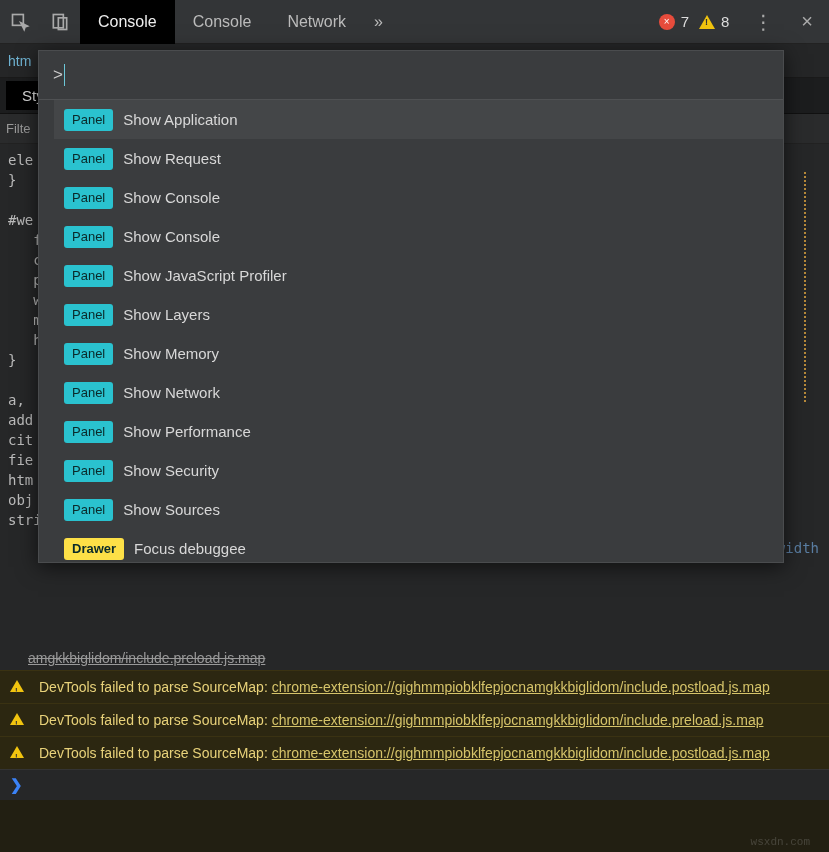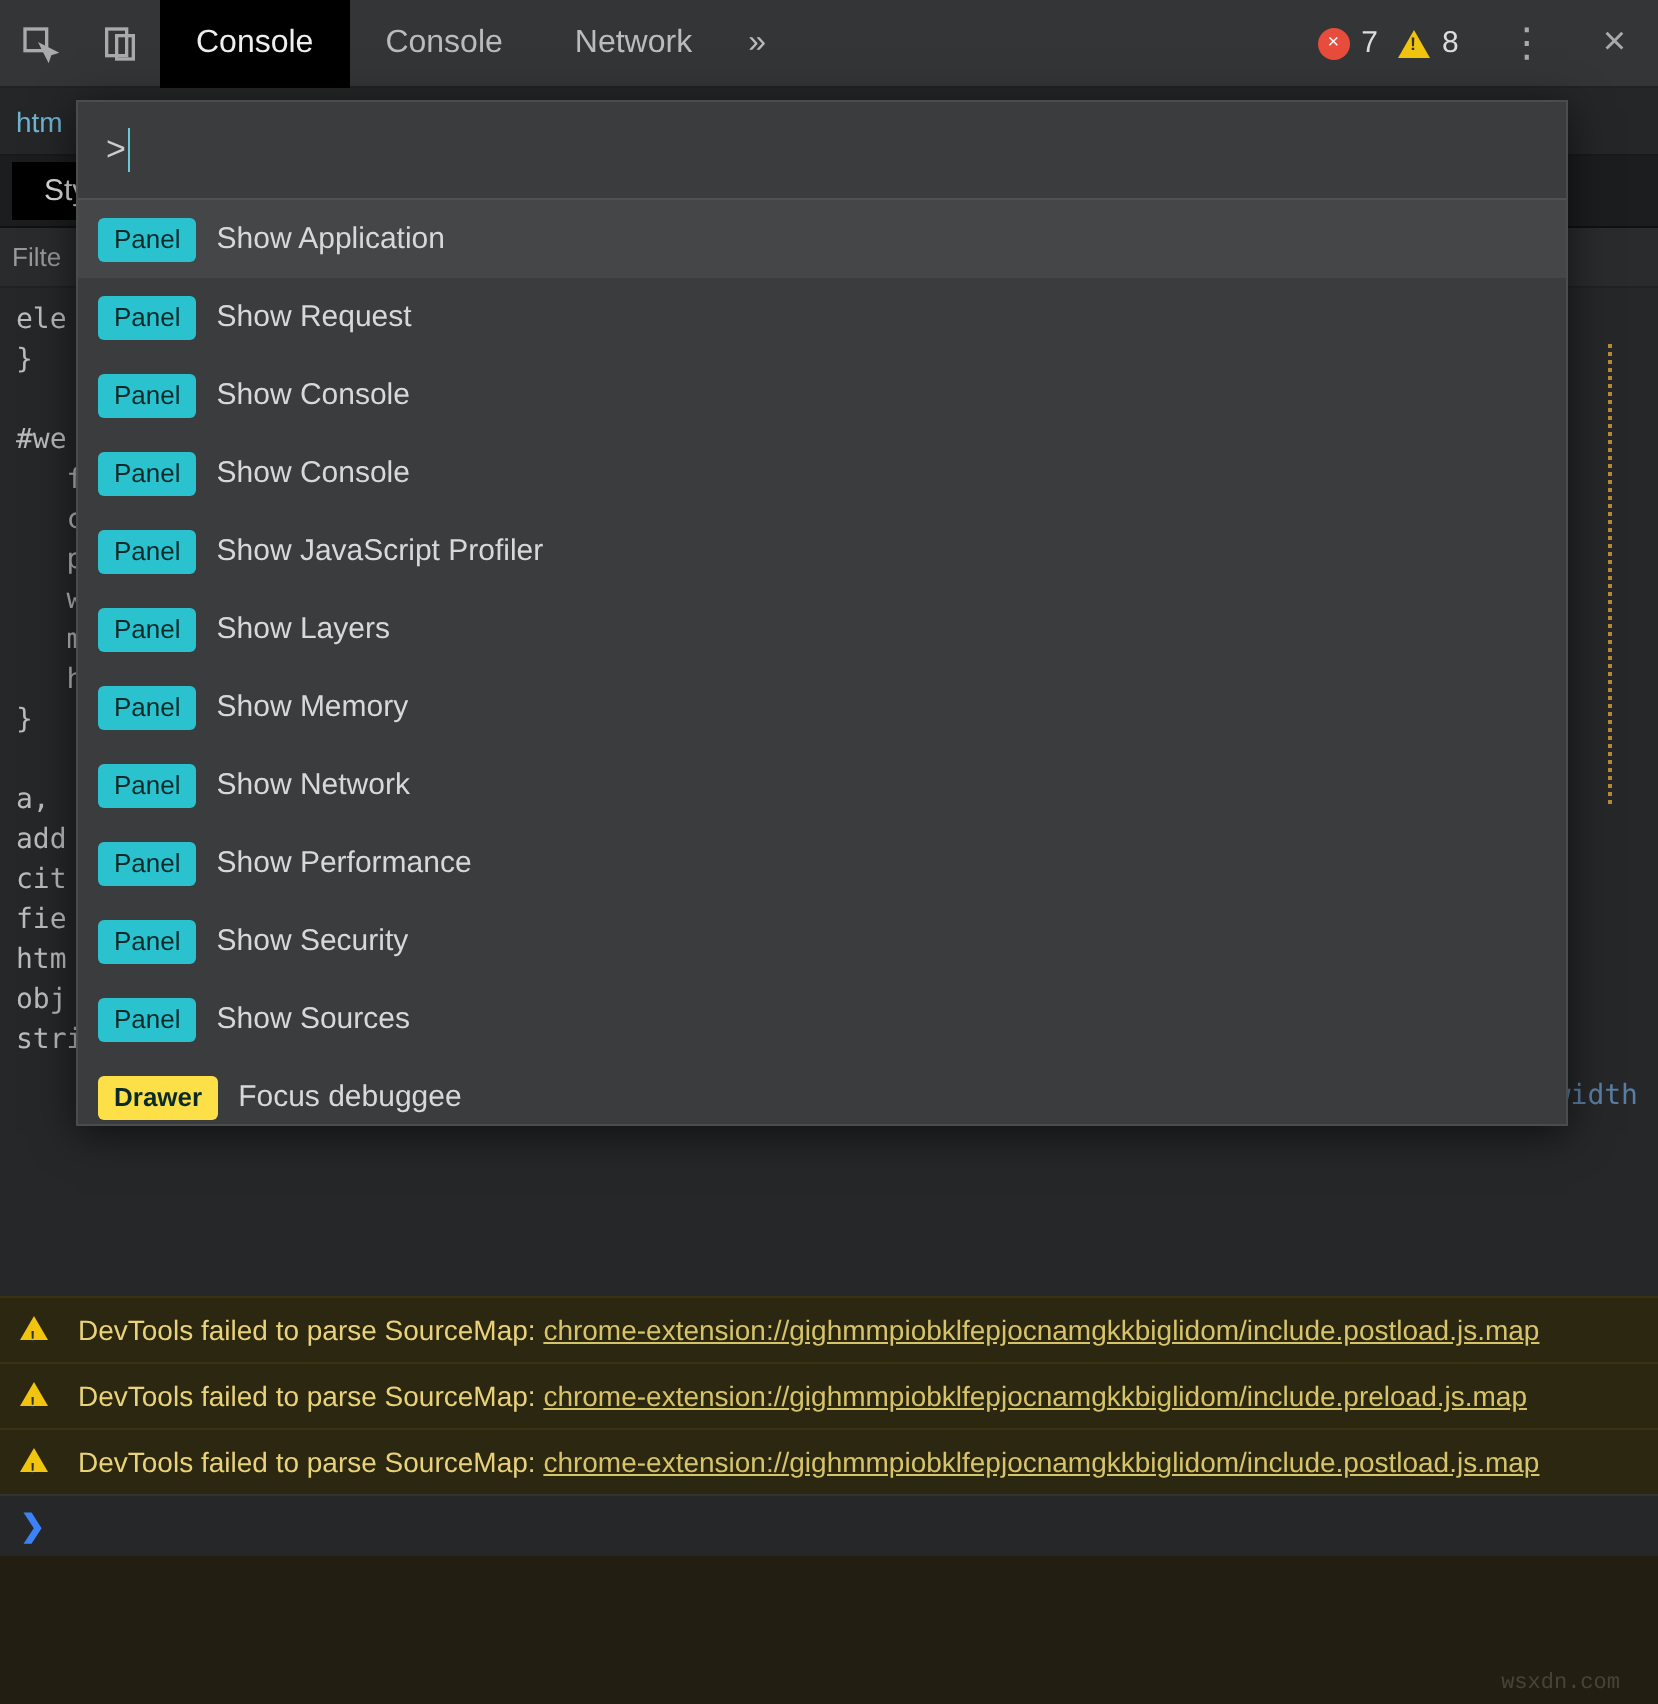--- a/index.html
+++ b/index.html
@@ -22,21 +22,21 @@
     .styles-bar { height:36px; background:#1c1d1e; display:flex; align-items:center; padding-left:6px; border-bottom:1px solid #111;}
     .st-tab { background:#000; padding:6px 16px; color:#ddd; font-size:15px;}
     .filter-bar { height:30px; background:#2a2b2c; display:flex; align-items:center; padding-left:6px; color:#999; font-size:13px; border-bottom:1px solid #222;}
     .code-area { padding:6px 8px; background:#262728; font-family:Consolas,monospace; font-size:14px; line-height:20px; color:#bbb; white-space:pre-wrap; height: calc(100% - 44px - 34px - 36px - 30px - 46px - 40px - 1px); overflow:hidden; border-bottom:1px solid #111;}
     
     .cmdmenu { position:absolute; top:50px; left:38px; width:746px; background:#3a3c3e; border:1px solid #4a4c4e; box-shadow:0 4px 20px rgba(0,0,0,0.6); z-index:50;}
     .cmd-input-row { height:49px; display:flex; align-items:center; padding:0 14px; border-bottom:1px solid #4f5153;}
     .cmd-prefix { color:#ccc; font-size:17px;}
     .cmd-caret { width:1px; height:22px; background:#6cc7d8; margin-left:1px; animation:blink 1.2s infinite;}
     @keyframes blink { 50% {opacity:0;} }
-    .cmd-list { max-height:462px; overflow:hidden; }
+    .cmd-list { max-height:462px; overflow:hidden;padding-left:15px; }
     .cmd-item { height:39px; display:flex; align-items:center; padding:0 10px; font-size:15px; color:#d8d8d8;}
     .cmd-item.selected { background:#444648;}
     .pill { display:inline-flex; align-items:center; height:22px; padding:0 8px; border-radius:3px; font-size:13px; font-weight:500; margin-right:10px; color:#0a2a2a;}
     .pill.panel { background:#2ac2cf; }
     .pill.drawer { background:#fde047;font-weight:bold; }
     .cmd-label { }
     
     .watermark { position:absolute; left:50%; top:75px; transform:translateX(-50%); font-size:38px; font-weight:700; color:rgba(120,120,120,0.35); letter-spacing:2px; z-index:40; font-family:Arial,sans-serif;}
     
     .drawer-tabs { height:46px; background:#333537; display:flex; align-items:center; border-top:1px solid #111;}
@@ -228,20 +228,21 @@
   <div class="ct-sep"></div>
   <div class="ct-filter">Filter</div>
   <div class="ct-levels">
     <span>Default levels</span>
     <span>▼</span>
   </div>
   <div class="ct-gear">⚙</div>
 </div>
 
 <div class="console-msgs">
+  <div class="truncated-line" style="background:#262728;color:#999;text-decoration:line-through underline;">amgkkbiglidom/include.preload.js.map</div>
   <div id="msg-list">
       <div class="msg">
         <span class="warn-tri"></span>
         <span class="msg-text"><span>DevTools failed to parse SourceMap: </span><span class="lnk">chrome-extension://gighmmpiobklfepjocnamgkkbiglidom/include.postload.js.map</span></span>
       </div>
       <div class="msg">
         <span class="warn-tri"></span>
         <span class="msg-text"><span>DevTools failed to parse SourceMap: </span><span class="lnk">chrome-extension://gighmmpiobklfepjocnamgkkbiglidom/include.preload.js.map</span></span>
       </div>
       <div class="msg">

